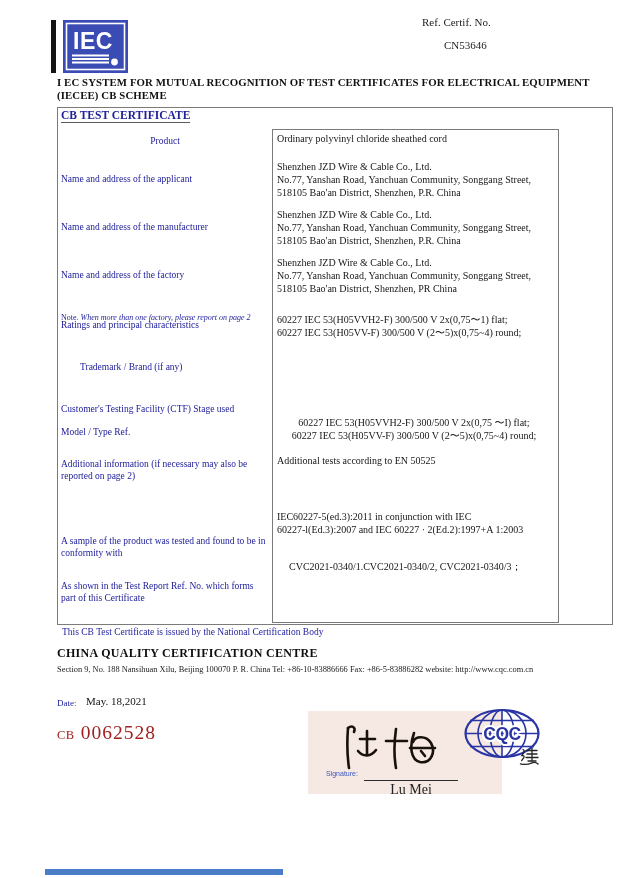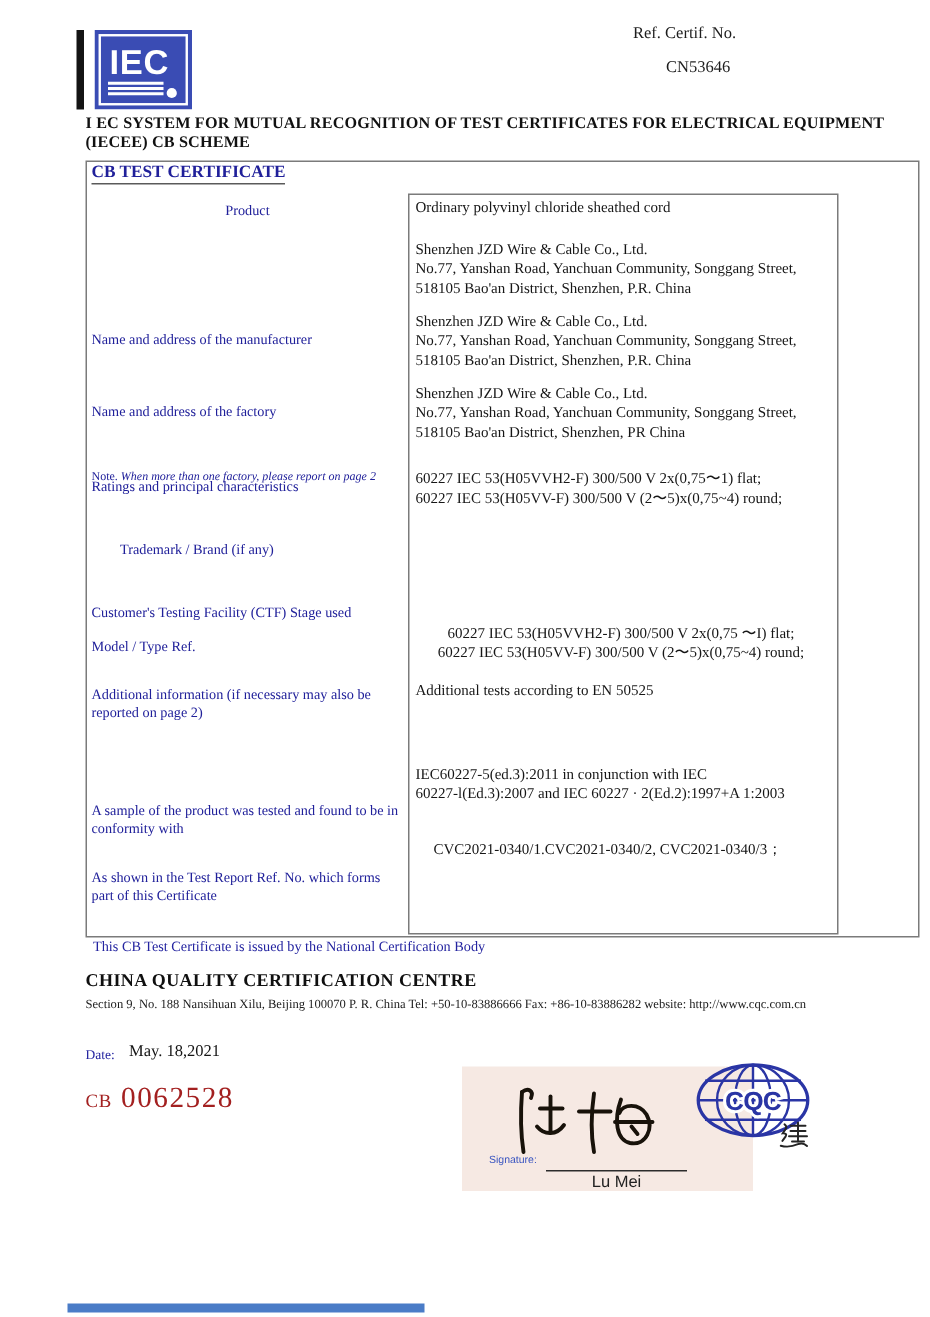--- a/index.html
+++ b/index.html
@@ -43,22 +43,22 @@
   .date-value{left:86px;top:695px;font-size:11px;color:#141414;}
   .cb-line{left:57px;top:722px;color:#a32020;}
   .cb-prefix{font-size:12.5px;letter-spacing:.5px;}
   .cb-number{font-size:19.5px;letter-spacing:1px;margin-left:6px;}
   
   .sig-panel{left:308px;top:711px;width:194px;height:83px;background:#f6e9e3;}
   .sig-hand{left:30px;top:12px;width:122px;height:50px;}
   .sig-label{left:18px;top:59px;font-size:7px;color:#3a55c0;
     font-family:"Liberation Sans","DejaVu Sans",sans-serif;}
   .sig-line{left:56px;top:69px;width:94px;border-top:1px solid #2c2c2c;height:0;}
-  .sig-name{left:56px;top:71px;width:94px;text-align:center;font-size:11px;color:#222;
-    font-family:Liberation Sans, sans-serif;}
+  .sig-name{left:56px;top:71px;width:94px;text-align:center;font-size:14px;color:#222;
+    font-family:Liberation Serif, serif;}
   .cqc-logo{left:463px;top:707px;width:78px;height:53px;}
   .jian-glyph{left:519px;top:747px;width:20px;height:20px;}
   .bottom-bar{left:45px;top:869px;width:238px;height:6px;background:#4a7cc7;}
 </style>
 </head>
 <body>
 
 <div class="page">
 
   <div class="abs spine"></div>
@@ -78,20 +78,21 @@
   <div class="abs ref-value">CN53646</div>
 
   <div class="abs scheme-title">I EC SYSTEM FOR MUTUAL RECOGNITION OF TEST CERTIFICATES FOR ELECTRICAL EQUIPMENT
 (IECEE) CB SCHEME</div>
 
   <div class="abs outer-box"></div>
   <div class="abs inner-box"></div>
   <div class="abs cert-title">CB TEST CERTIFICATE</div>
 
   <div class="abs lbl l0">Product</div>
+  <div class="abs lbl l1">Name and address of the applicant</div>
   <div class="abs lbl l2">Name and address of the manufacturer</div>
   <div class="abs lbl l3">Name and address of the factory</div>
   <div class="abs lbl note3"><span>Note.</span><span class="note-it"> When more than one factory, please report on page 2</span></div>
   <div class="abs lbl l4">Ratings and principal characteristics</div>
   <div class="abs lbl l5">Trademark / Brand (if any)</div>
   <div class="abs lbl l6">Customer's Testing Facility (CTF) Stage used</div>
   <div class="abs lbl l7">Model / Type Ref.</div>
   <div class="abs lbl l8">Additional information (if necessary may also be reported on page 2)</div>
   <div class="abs lbl l9">A sample of the product was tested and found to be in conformity with</div>
   <div class="abs lbl l10">As shown in the Test Report Ref. No. which forms part of this Certificate</div>
@@ -110,21 +111,21 @@
 60227 IEC 53(H05VV-F) 300/500 V (2〜5)x(0,75~4) round;</div>
   <div class="abs val v7">60227 IEC 53(H05VVH2-F) 300/500 V 2x(0,75 〜I) flat;
 60227 IEC 53(H05VV-F) 300/500 V (2〜5)x(0,75~4) round;</div>
   <div class="abs val v8">Additional tests according to EN 50525</div>
   <div class="abs val v9">IEC60227-5(ed.3):2011 in conjunction with IEC
 60227-l(Ed.3):2007 and IEC 60227 · 2(Ed.2):1997+A 1:2003</div>
   <div class="abs val v10">CVC2021-0340/1.CVC2021-0340/2, CVC2021-0340/3；</div>
 
   <div class="abs issued">This CB Test Certificate is issued by the National Certification Body</div>
   <div class="abs ncb-name">CHINA QUALITY CERTIFICATION CENTRE</div>
-  <div class="abs ncb-addr">Section 9, No. 188 Nansihuan Xilu, Beijing 100070 P. R. China Tel: +50-10-83886666 Fax: +86-10-83886282 website: http://www.cqc.com.cn</div>
+  <div class="abs ncb-addr">Section 9, No. 188 Nansihuan Xilu, Beijing 100070 P. R. China Tel: +86-10-83886666 Fax: +86-5-83886282 website: http://www.cqc.com.cn</div>
   <div class="abs date-label">Date:</div>
   <div class="abs date-value">May. 18,2021</div>
 
   <div class="abs cb-line"><span class="cb-prefix">CB</span><span class="cb-number">0062528</span></div>
 
   <div class="abs sig-panel">
     <svg class="abs sig-hand" viewBox="0 0 122 50">
       <g fill="none" stroke="#18120a" stroke-width="2.6" stroke-linecap="round">
         <path d="M10 5 C9 18 9 32 11 45"></path>
         <path d="M10 5 C14 2 18 4 16 9"></path>

